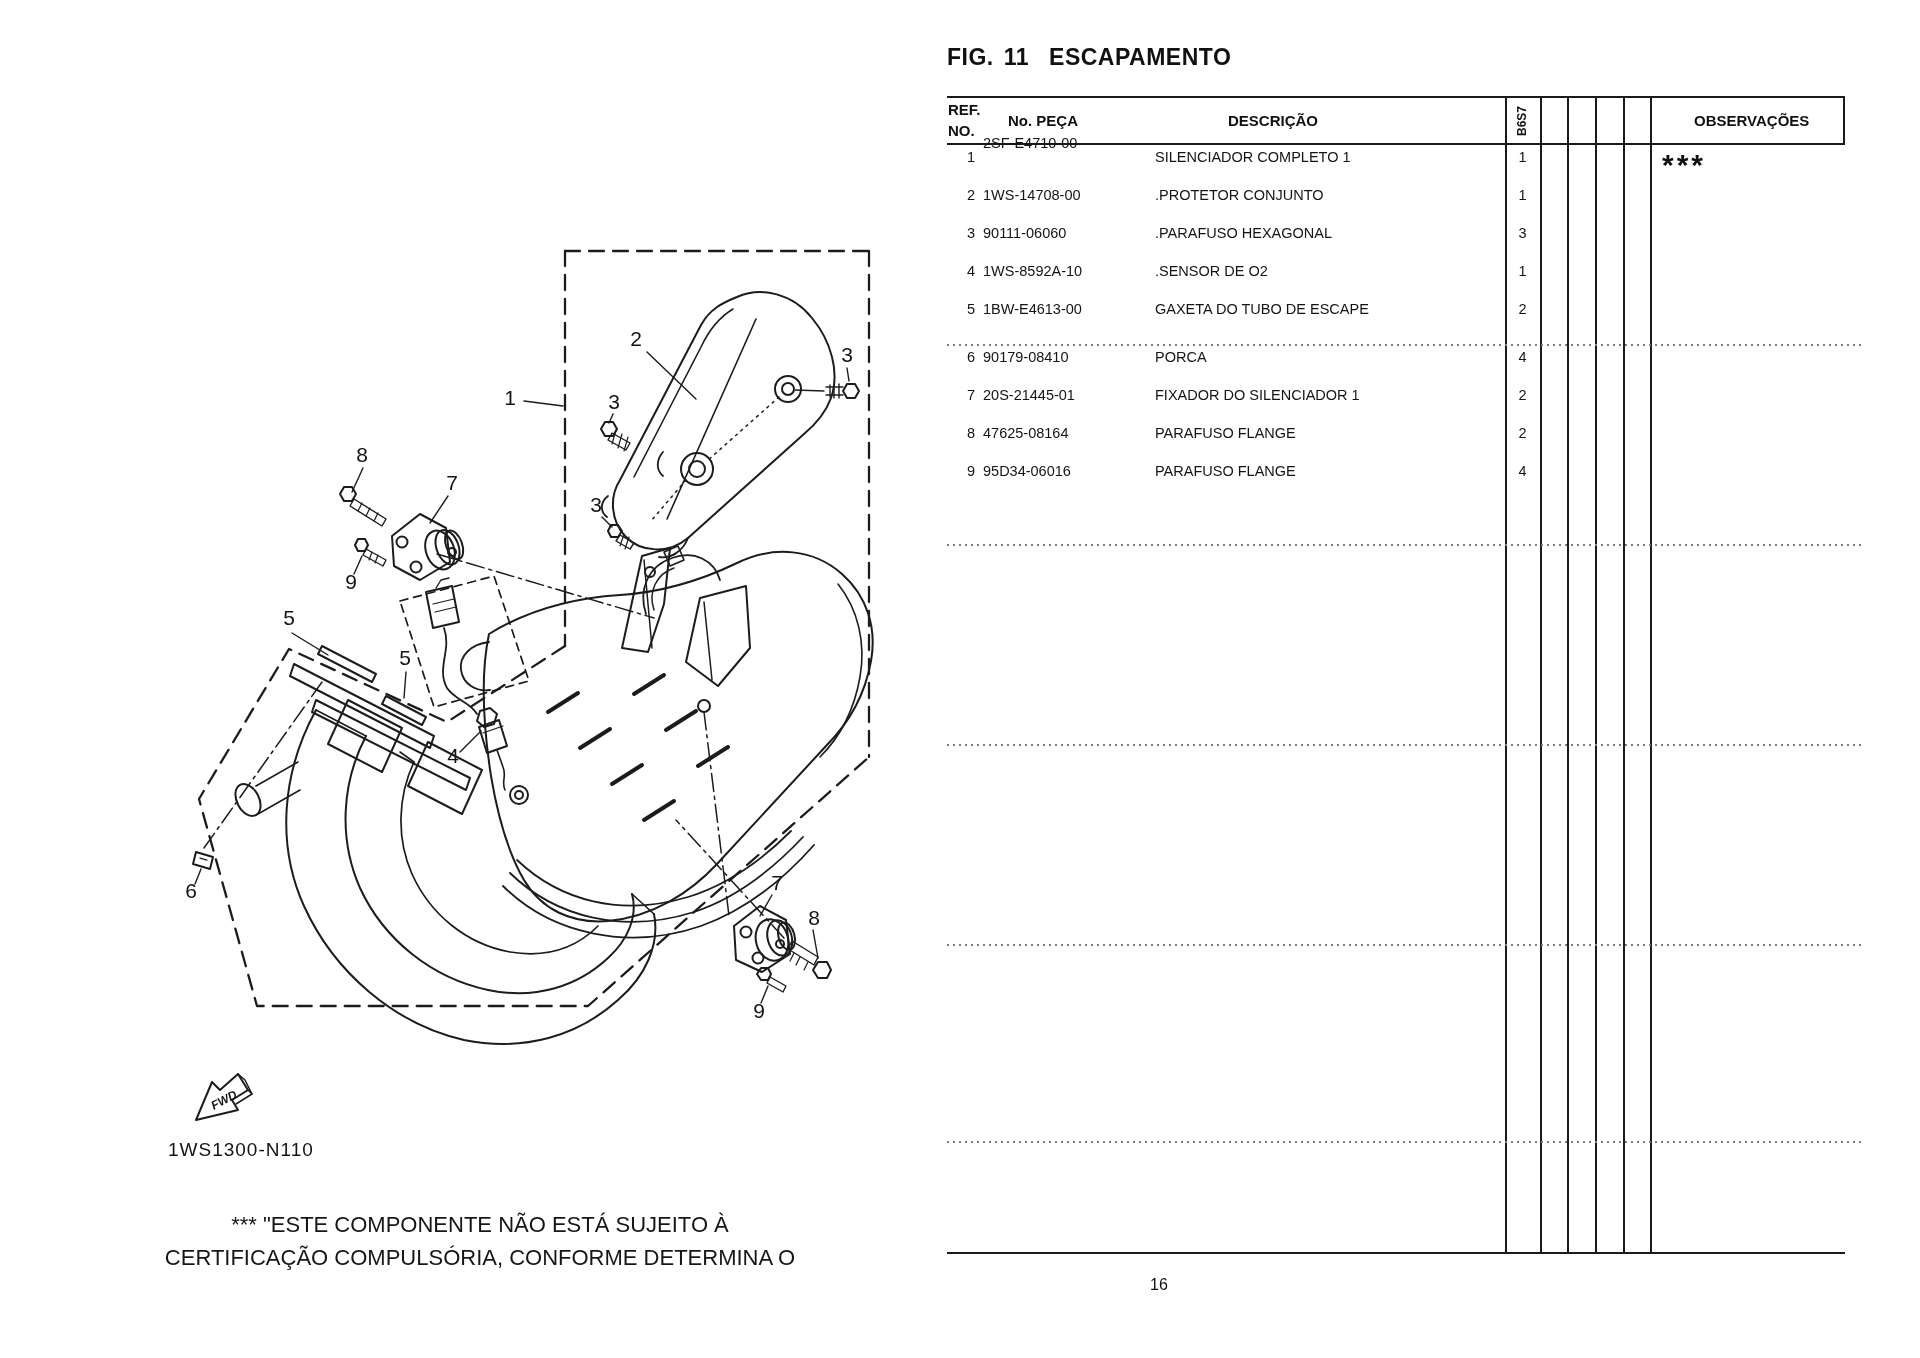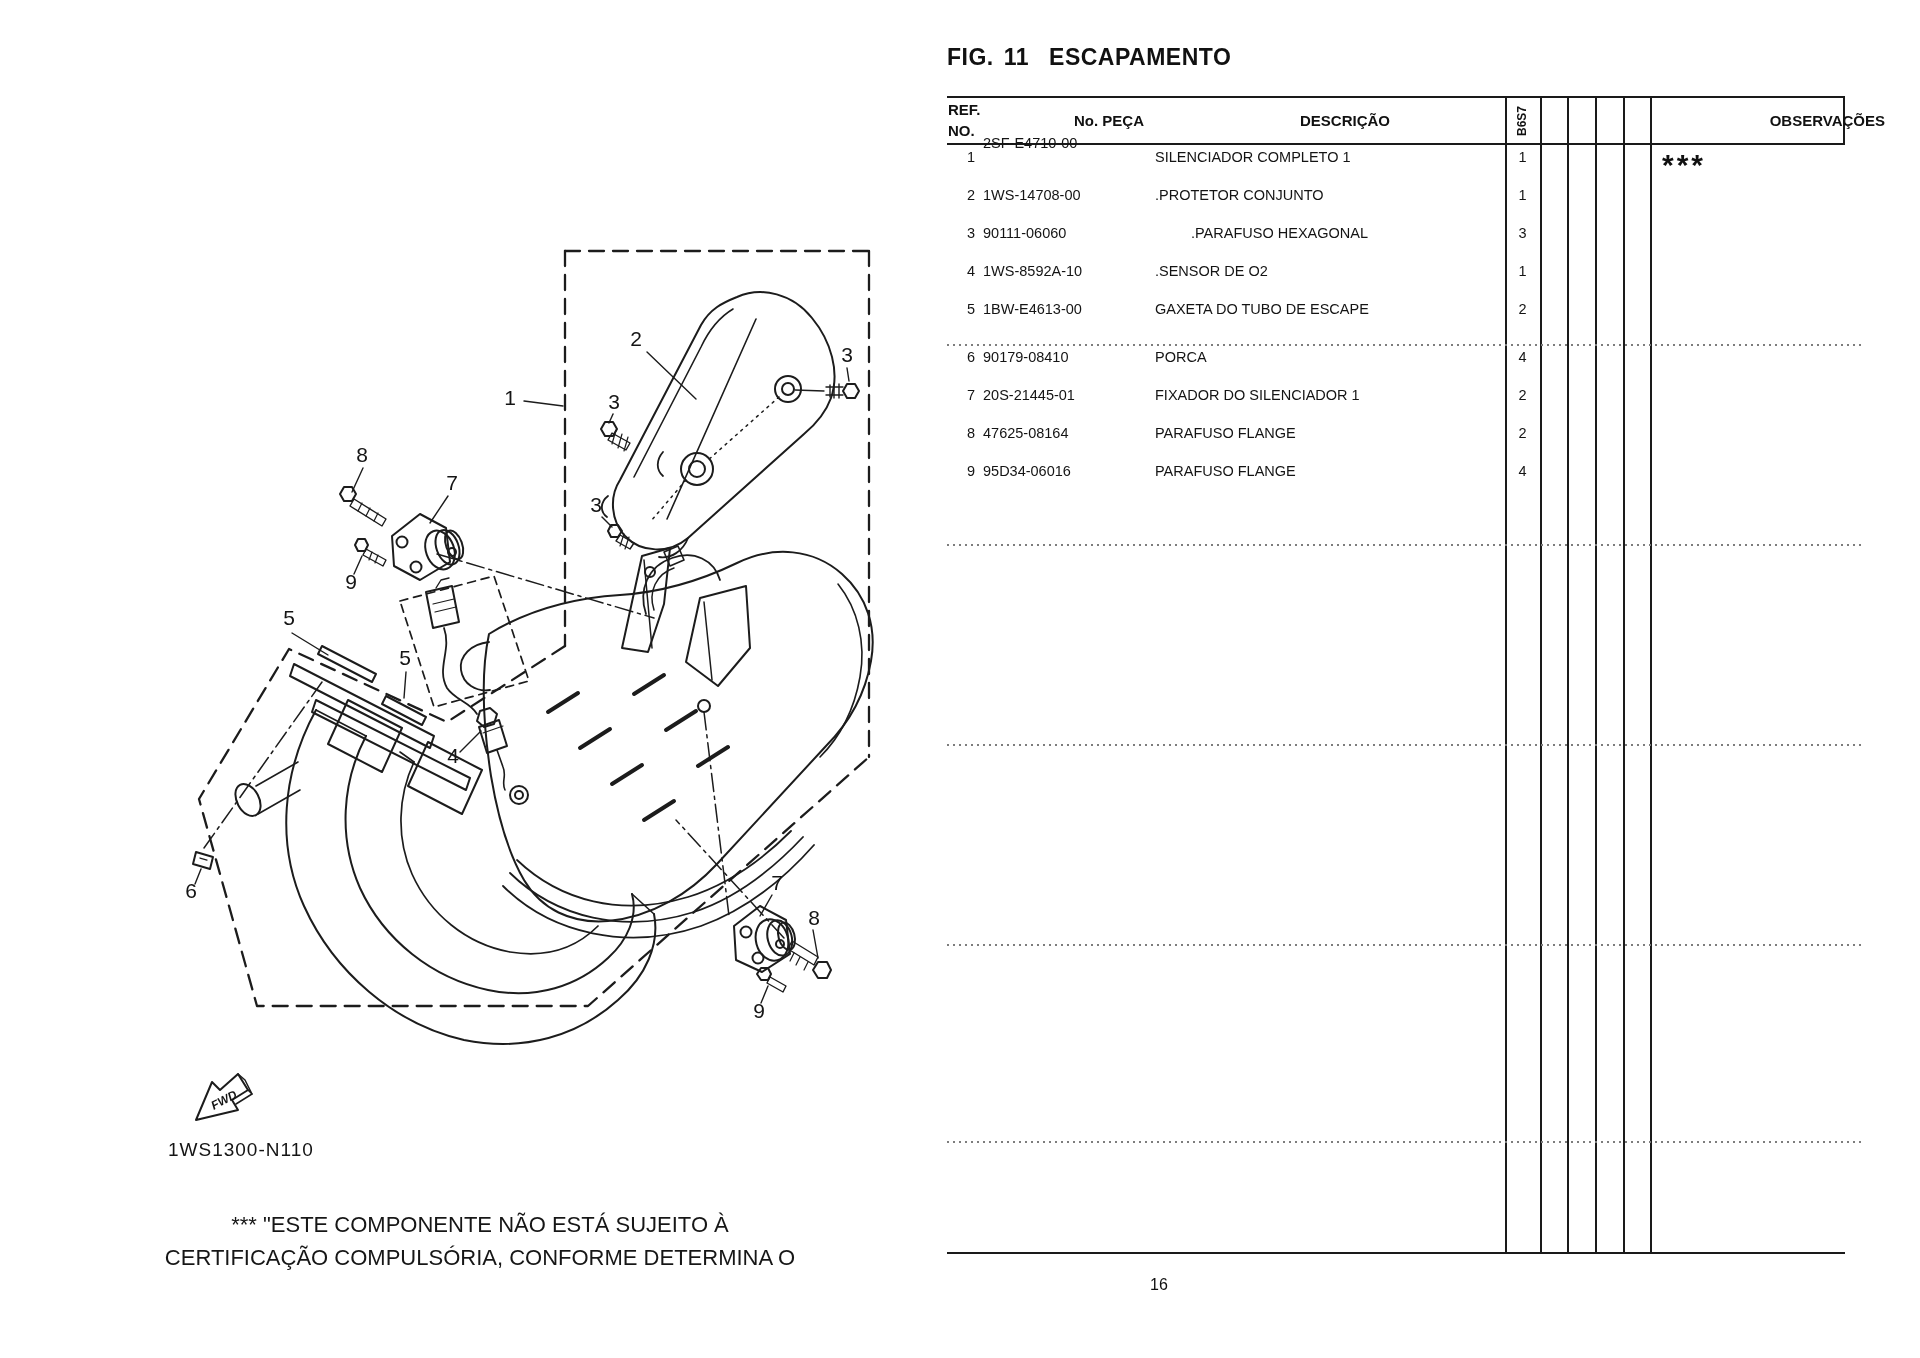--- a/index.html
+++ b/index.html
@@ -9,21 +9,21 @@
   
   #fig-title{left:947px;top:44px;font-size:23px;font-weight:bold;letter-spacing:.5px;}
   #fig-title .gap1{display:inline-block;width:10px;}
   #fig-title .gap2{display:inline-block;width:20px;}
   
   .hline{position:absolute;background:#1a1a1a;height:2px;}
   .vline{position:absolute;background:#1a1a1a;width:1.5px;}
   .dotline{position:absolute;height:2px;
            background:repeating-linear-gradient(90deg,#7d7d7d 0 2px,transparent 2px 6px);}
   .hdr{position:absolute;font-size:15px;font-weight:bold;}
-  .hdr.center{text-align:right;}
+  .hdr.center{text-align:left;}
   #hdr-model{left:1506px;top:98px;width:33px;height:45px;display:flex;align-items:center;justify-content:center;}
   #hdr-model span{transform:rotate(-90deg);font-size:12px;font-weight:bold;white-space:nowrap;}
   .tcell{position:absolute;font-size:14.5px;white-space:nowrap;color:#141414;}
   #obs-row1{left:1662px;top:148px;width:80px;font-size:30px;letter-spacing:3px;font-weight:bold;}
   
   .noteline{position:absolute;left:40px;width:880px;text-align:center;font-size:22px;color:#161616;
             white-space:nowrap;}
   #page-number{left:1150px;top:1276px;width:100px;text-align:left;font-size:16px;}
   svg text{font-family:"Liberation Sans",sans-serif;}
 </style>
@@ -262,21 +262,21 @@
       <div class="tcell" style="top: 149px; left: 947px; width: 28px; text-align: right;">1</div>
       <div class="tcell" style="top: 135px; left: 983px; text-align: right;">2SF-E4710-00</div>
       <div class="tcell" style="top: 149px; left: 1155px;">SILENCIADOR COMPLETO 1</div>
       <div class="tcell" style="top: 149px; left: 1505px; width: 35px; text-align: center;">1</div>
       <div class="tcell" style="top: 187px; left: 947px; width: 28px; text-align: right;">2</div>
       <div class="tcell" style="top: 187px; left: 983px;">1WS-14708-00</div>
       <div class="tcell" style="top: 187px; left: 1155px;">.PROTETOR CONJUNTO</div>
       <div class="tcell" style="top: 187px; left: 1505px; width: 35px; text-align: center;">1</div>
       <div class="tcell" style="top: 225px; left: 947px; width: 28px; text-align: right;">3</div>
       <div class="tcell" style="top: 225px; left: 983px;">90111-06060</div>
-      <div class="tcell" style="top: 225px; left: 1155px; margin-left: 36px;">.PARAFUSO HEXAGONAL</div>
+      <div class="tcell" style="top: 225px; left: 1155px;">.PARAFUSO HEXAGONAL</div>
       <div class="tcell" style="top: 225px; left: 1505px; width: 35px; text-align: center;">3</div>
       <div class="tcell" style="top: 263px; left: 947px; width: 28px; text-align: right;">4</div>
       <div class="tcell" style="top: 263px; left: 983px;">1WS-8592A-10</div>
       <div class="tcell" style="top: 263px; left: 1155px;">.SENSOR DE O2</div>
       <div class="tcell" style="top: 263px; left: 1505px; width: 35px; text-align: center;">1</div>
       <div class="tcell" style="top: 301px; left: 947px; width: 28px; text-align: right;">5</div>
       <div class="tcell" style="top: 301px; left: 983px;">1BW-E4613-00</div>
       <div class="tcell" style="top: 301px; left: 1155px;">GAXETA DO TUBO DE ESCAPE</div>
       <div class="tcell" style="top: 301px; left: 1505px; width: 35px; text-align: center;">2</div>
       <div class="tcell" style="top: 349px; left: 947px; width: 28px; text-align: right;">6</div>

